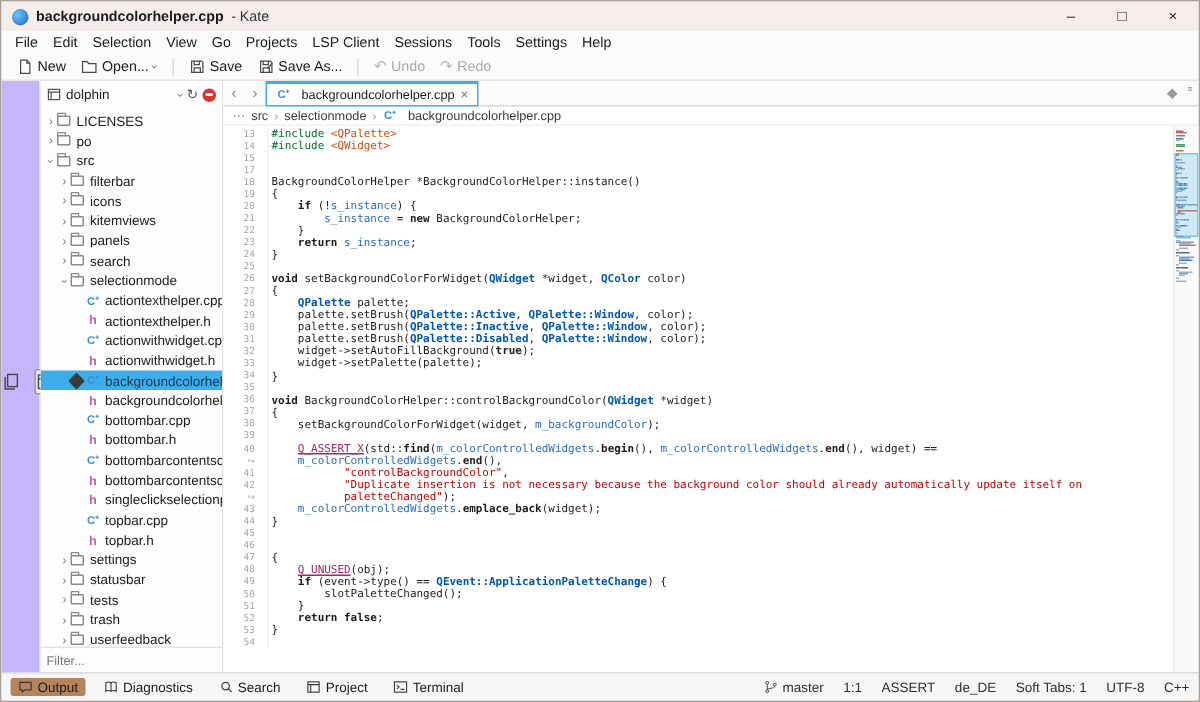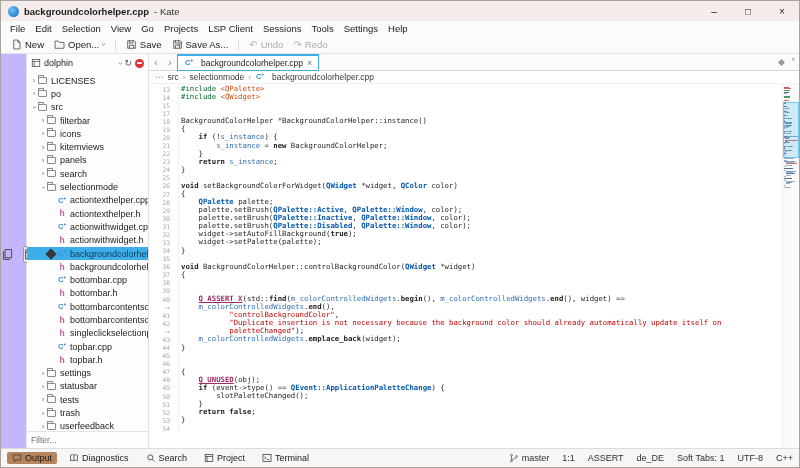--- a/index.html
+++ b/index.html
@@ -74,21 +74,21 @@
   .wrapmark{font-family:"DejaVu Sans",sans-serif;font-size:6px;color:#b0b0b0}
   .fold{width:6px;flex:none;height:100%;border-right:1px solid #f3f3f3;margin-right:2px}
   .crow pre{font-family:"DejaVu Sans Mono",monospace;font-size:7.3px;line-height:8.08px;white-space:pre}
   .c-n{color:#1f1c1b}
   .c-kw{color:#1f1c1b;font-weight:bold}
   .c-ty{color:#0057ae;font-weight:bold}
   .c-mem{color:#2f6db5}
   .c-pp{color:#006e28}
   .c-inc{color:#cf4a10}
   .c-str{color:#bf0303}
-  .c-mac{color:#9e2a66;font-weight:bold;text-decoration:underline}
+  .c-mac{color:#9e2a66;font-weight:normal;text-decoration:underline}
   
   .minimap{width:17px;border-left:1px solid #ececec;background:#fafafa;position:relative;padding:3px 1px 0 1px;flex:none}
   .mrow{height:1px;margin-bottom:0.25px;display:flex}
   .mseg{height:1px;flex:none}
   .mviewport{position:absolute;left:0;right:0;background:rgba(61,174,233,.22);border:1px solid rgba(61,174,233,.6)}
   
   .statusbar{height:19px;border-top:1px solid #dcdcdc;background:#f6f6f6;display:flex;align-items:center;font-size:9px;padding:0 6px;gap:14px;flex:none}
   .tv{display:flex;align-items:center;gap:3px;padding:1px 5px;border-radius:2px}
   .tv .svg-ic{width:10px;height:10px}
   .tv.active{background:#b5845b}
@@ -489,20 +489,21 @@
               <pre><span class="c-kw">void</span><span class="c-n"> BackgroundColorHelper::controlBackgroundColor(</span><span class="c-ty">QWidget</span><span class="c-n"> *widget)</span></pre>
             </div>
             <div class="crow">
               <span class="lno">37</span>
               <span class="fold"></span>
               <pre><span class="c-n">{</span></pre>
             </div>
             <div class="crow">
               <span class="lno">38</span>
               <span class="fold"></span>
+              <pre><span class="c-n">    setBackgroundColorForWidget(widget, </span><span class="c-mem">m_backgroundColor</span><span class="c-n">);</span></pre>
             </div>
             <div class="crow">
               <span class="lno">39</span>
               <span class="fold"></span>
               <pre></pre>
             </div>
             <div class="crow">
               <span class="lno">40</span>
               <span class="fold"></span>
               <pre><span class="c-n">    </span><span class="c-mac">Q_ASSERT_X</span><span class="c-n">(std::</span><span class="c-kw">find</span><span class="c-n">(</span><span class="c-mem">m_colorControlledWidgets</span><span class="c-n">.</span><span class="c-kw">begin</span><span class="c-n">(), </span><span class="c-mem">m_colorControlledWidgets</span><span class="c-n">.</span><span class="c-kw">end</span><span class="c-n">(), widget) ==</span></pre>

